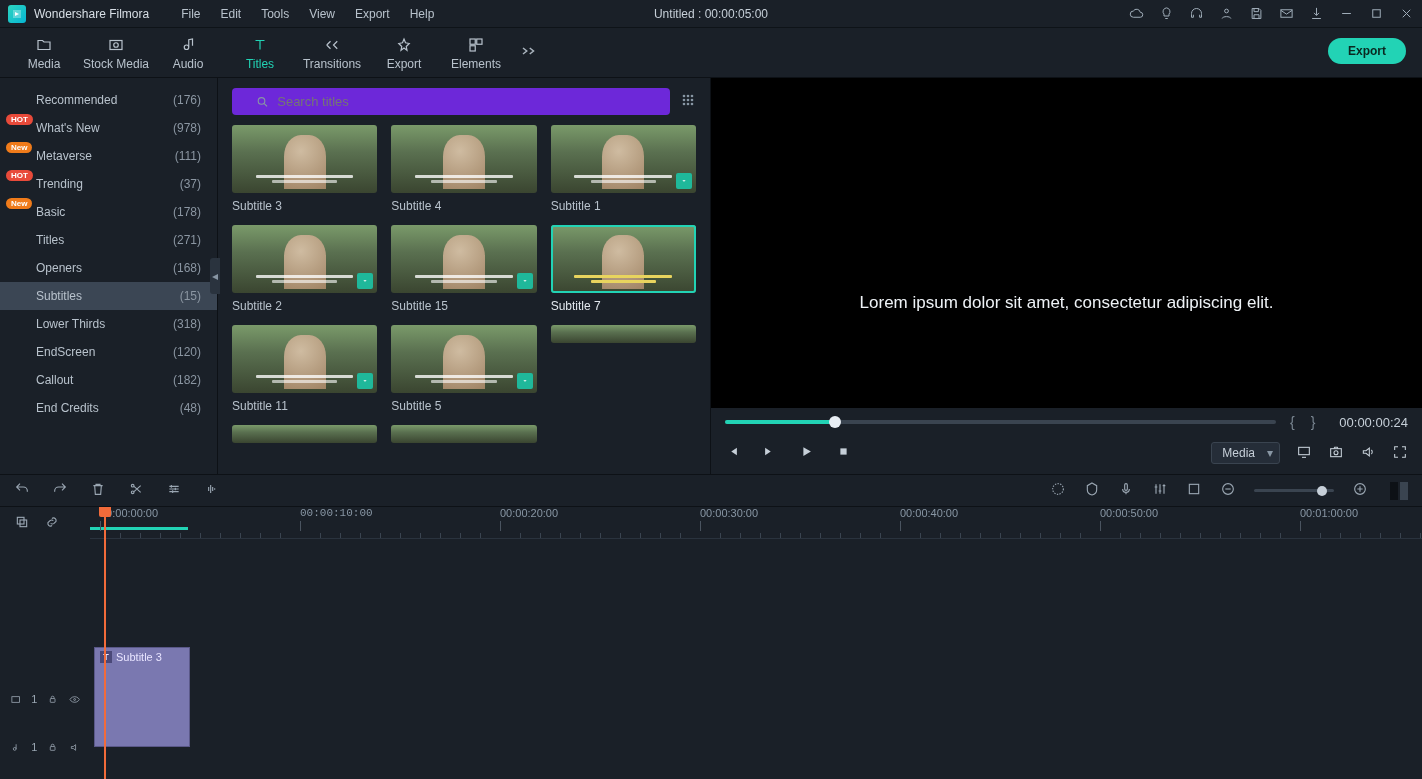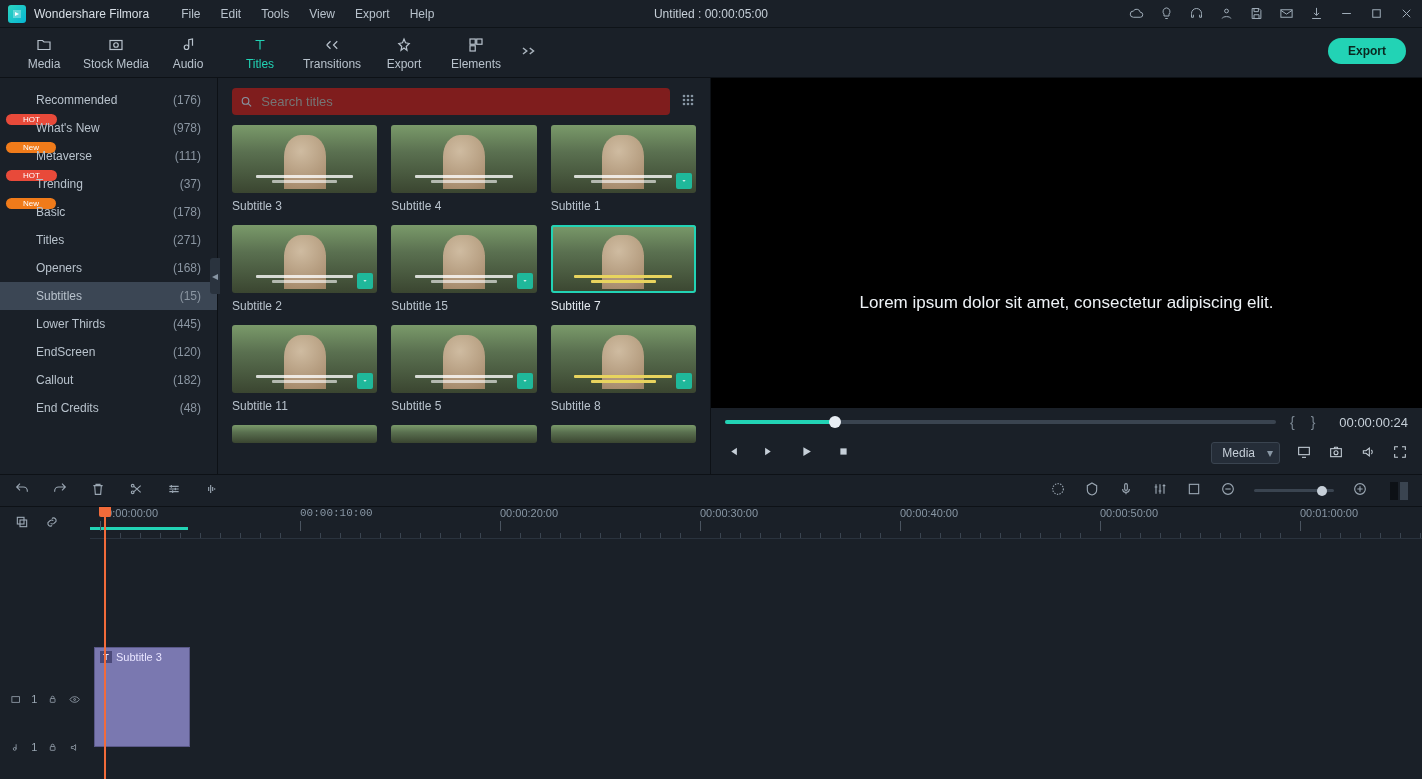--- a/index.html
+++ b/index.html
@@ -28,27 +28,27 @@
 .ribbon-more{margin-left:8px;color:#aab4be;}
 .export-btn { position:absolute; right:16px; top:10px; background:#22d3b5; color:#0a2820; font-weight:600; padding:6px 20px; border-radius:16px; cursor:pointer;}
 
 
 .main-row { display:flex; height:396px; }
 
 .sidebar { width:218px; background:#1a2028; overflow:hidden; padding-top:8px; border-right:1px solid #0d1116;}
 .sidebar-item { display:flex; align-items:center; justify-content:space-between; padding:7px 16px 7px 36px; color:#b8c2cc; cursor:pointer; position:relative;}
 .sidebar-item.active { background:#3b4654; }
 .sidebar-item .count { color:#8b96a2; }
-.badge { position:absolute; left:6px; font-size:8px; font-weight:400; color:#fff; padding:1px 17px; border-radius:8px;margin-top:38px; }
+.badge { position:absolute; left:6px; font-size:8px; font-weight:700; color:#fff; padding:1px 5px; border-radius:8px;margin-top:38px; }
 .badge.hot{background:#e84a3a;}
 .badge.new{background:#f07b1a;}
 
 .browser { width:492px; background:#1a2028; display:flex; flex-direction:column; position:relative;}
 .search-row { display:flex; align-items:center; padding:10px 14px; gap:10px; }
-.search { flex:1; background:#7f1d1d; border-radius:4px; display:flex; align-items:center; padding:6px 8px; }
+.search { flex:1; background:#6d28d9; border-radius:4px; display:flex; align-items:center; padding:6px 24px; }
 .search svg{width:14px;height:14px;fill:none;stroke:#8896a4;stroke-width:2;margin-right:8px;}
 .search input { background:transparent; border:none; outline:none; color:#c6cfd8; font-size:13px; width:100%; }
 .grid-ic svg{width:16px;height:16px;fill:#8896a4;}
 .grid { flex:1; overflow:auto; padding:0 14px; display:grid; grid-template-columns:repeat(3,1fr); gap:12px 14px; align-content:start;}
 .tile .thumb { height:68px; background:linear-gradient(180deg,#7a9a6a 0%,#5a7050 40%,#3a4530 100%); border-radius:3px; position:relative; overflow:hidden;}
 .tile.selected .thumb{ outline:2px solid #22d3b5; outline-offset:-2px;}
 .thumb .scene{position:absolute;inset:0;display:flex;align-items:flex-end;justify-content:center;}
 .thumb .figure{width:42px;height:54px;background:radial-gradient(circle at 40% 30%,#d9c2a8,#a88868);border-radius:40% 40% 0 0;margin-bottom:4px;opacity:.92;}
 .thumb .caption-bar{position:absolute;left:10%;right:10%;bottom:8px;height:10px;display:flex;flex-direction:column;gap:2px;align-items:center;}
 .thumb .caption-bar span{height:3px;width:84%;background:rgba(255,255,255,.78);border-radius:1px;}
@@ -264,21 +264,21 @@
       <div class="sidebar-item">
         <span>Openers</span>
         <span class="count">(168)</span>
       </div>
       <div class="sidebar-item active">
         <span>Subtitles</span>
         <span class="count">(15)</span>
       </div>
       <div class="sidebar-item">
         <span>Lower Thirds</span>
-        <span class="count">(445)</span>
+        <span class="count">(318)</span>
       </div>
       <div class="sidebar-item">
         <span>EndScreen</span>
         <span class="count">(120)</span>
       </div>
       <div class="sidebar-item">
         <span>Callout</span>
         <span class="count">(182)</span>
       </div>
       <div class="sidebar-item">
@@ -423,37 +423,20 @@
               <span></span>
               <span class="sub"></span>
             </div>
             <div class="dl-badge">
               <svg viewBox="0 0 24 24">
                 <path d="M12 4v10m-4-4l4 4 4-4M5 20h14"></path>
               </svg>
             </div>
           </div>
           <div class="tile-label">Subtitle 5</div>
-        </div>
-        <div class="tile">
-          <div class="thumb">
-            <div class="scene">
-              <div class="figure"></div>
-            </div>
-            <div class="caption-bar yellow">
-              <span></span>
-              <span class="sub"></span>
-            </div>
-            <div class="dl-badge">
-              <svg viewBox="0 0 24 24">
-                <path d="M12 4v10m-4-4l4 4 4-4M5 20h14"></path>
-              </svg>
-            </div>
-          </div>
-          <div class="tile-label">Subtitle 8</div>
         </div>
         <div class="tile stub">
           <div class="thumb"></div>
         </div>
         <div class="tile stub">
           <div class="thumb"></div>
         </div>
         <div class="tile stub">
           <div class="thumb"></div>
         </div>

